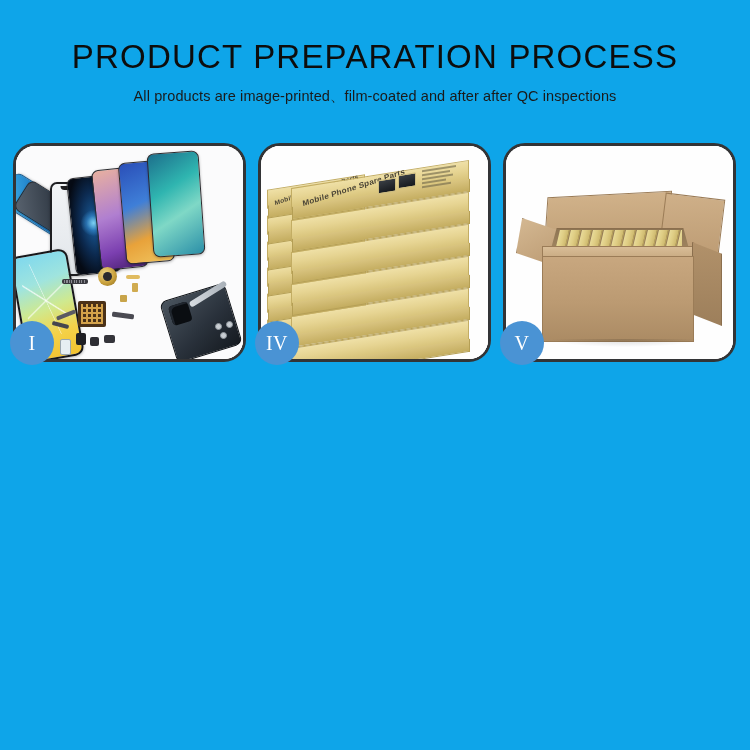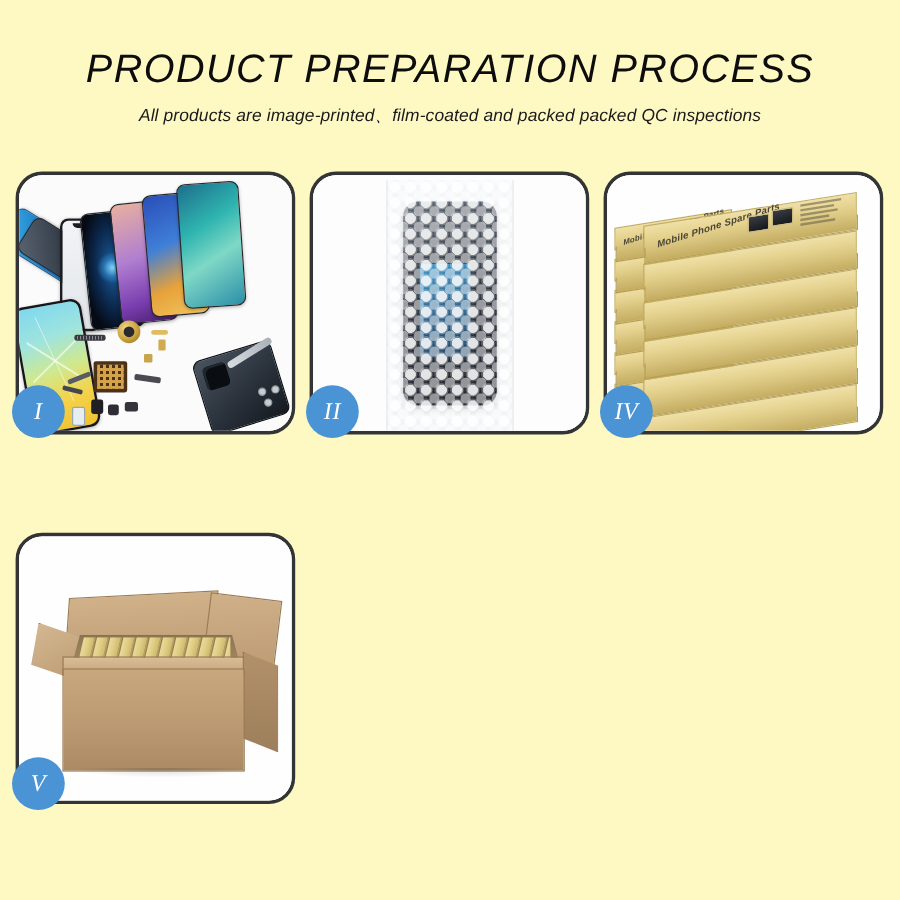--- a/index.html
+++ b/index.html
@@ -5,22 +5,21 @@
   html, body {
     margin: 0; padding: 0;
     width: 750px; height: 750px;
     background: #ffffff;
     font-family: "Liberation Sans", sans-serif;
     overflow: hidden;
   }
   #page {
     position: relative;
     width: 750px; height: 750px;
-    background: #fef9c3;
-    font-style: italic;
+    background: #0ea5e9;
   }
 
   
   .header { position: absolute; top: 0; left: 0; width: 750px; }
   .title {
     text-align: center;
     font-size: 33px;
     letter-spacing: 1.2px;
     font-weight: 400;
     color: #0d0d0d;
@@ -410,21 +409,21 @@
     background: radial-gradient(ellipse at 50% 0%, rgba(0,0,0,.14) 0%, rgba(0,0,0,0) 72%);
   }
 </style>
 </head>
 <body>
 
 <div id="page">
 
   <div class="header">
     <div class="title">PRODUCT PREPARATION PROCESS</div>
-    <div class="subtitle">All products are image-printed、film-coated and packed packed QC inspections</div>
+    <div class="subtitle">All products are image-printed、film-coated and after after QC inspections</div>
   </div>
 
   <div class="grid">
 
     <div class="panel">
       <div class="panel-inner">
         <div class="scene-parts">
           <div class="phone-fan">
             <div class="ph tilt"></div>
             <div class="ph tilt2"></div>
@@ -455,30 +454,20 @@
                 <i></i>
                 <i></i>
                 <i></i>
               </div>
           </div>
         </div>
       </div>
       <div class="badge">I</div>
     </div>
 
-    <div class="panel">
-      <div class="panel-inner">
-        <div class="scene-bubble">
-          <div class="bubble-bag"></div>
-          <div class="bubble-item"></div>
-          <div class="bubbles"></div>
-        </div>
-      </div>
-      <div class="badge">II</div>
-    </div>
 
 
     <div class="panel">
       <div class="panel-inner">
         <div class="scene-stack">
 
           <div class="kbox stk-f">
               <div class="side"></div>
             </div>
           <div class="kbox stk-e">

